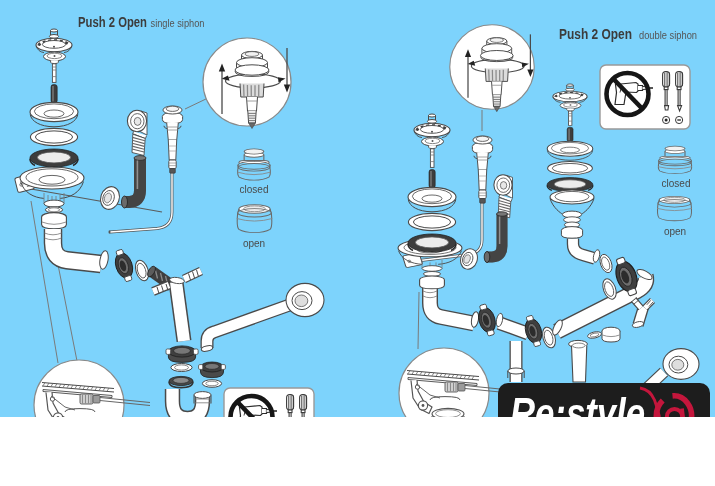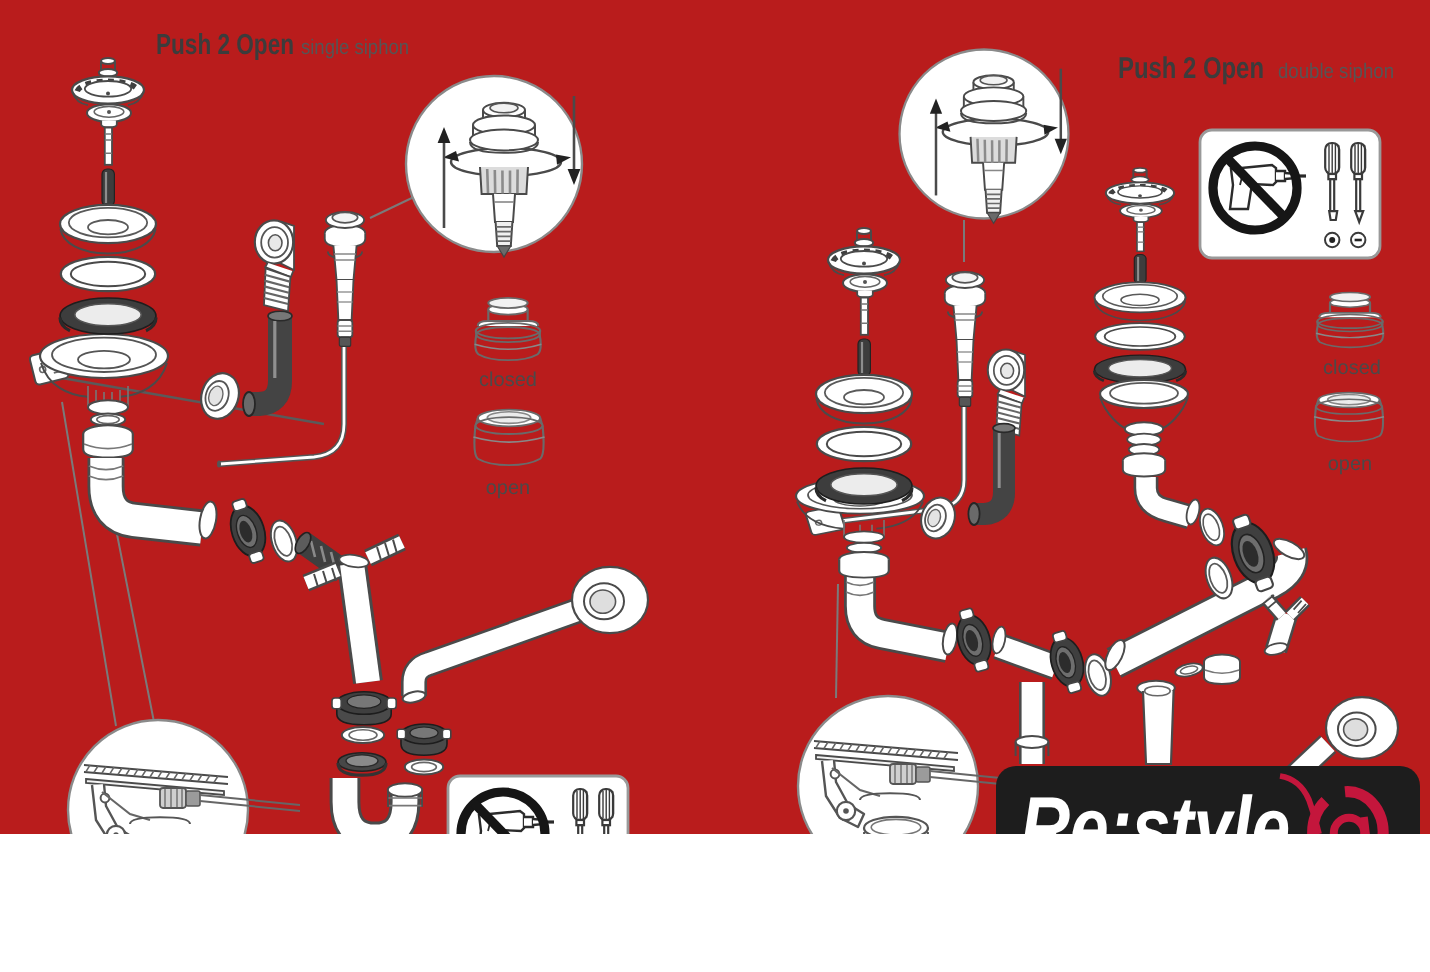--- a/index.html
+++ b/index.html
@@ -1,16 +1,16 @@
 <!DOCTYPE html>
 <html><head>
 <meta charset="utf-8">
 <style>
   html,body{margin:0;padding:0;background:#fff;}
-  #stage{position:relative;width:715px;height:417px;background:#b91c1c;overflow:hidden;
+  #stage{position:relative;width:715px;height:417px;background:#7dd3fc;overflow:hidden;
          font-family:"Liberation Sans", sans-serif;}
   svg{position:absolute;left:0;top:0;}
 </style>
 </head>
 <body>
 <div id="stage">
 <svg width="715" height="486" viewBox="0 0 715 486">
 <defs>
 
 <g id="col">

